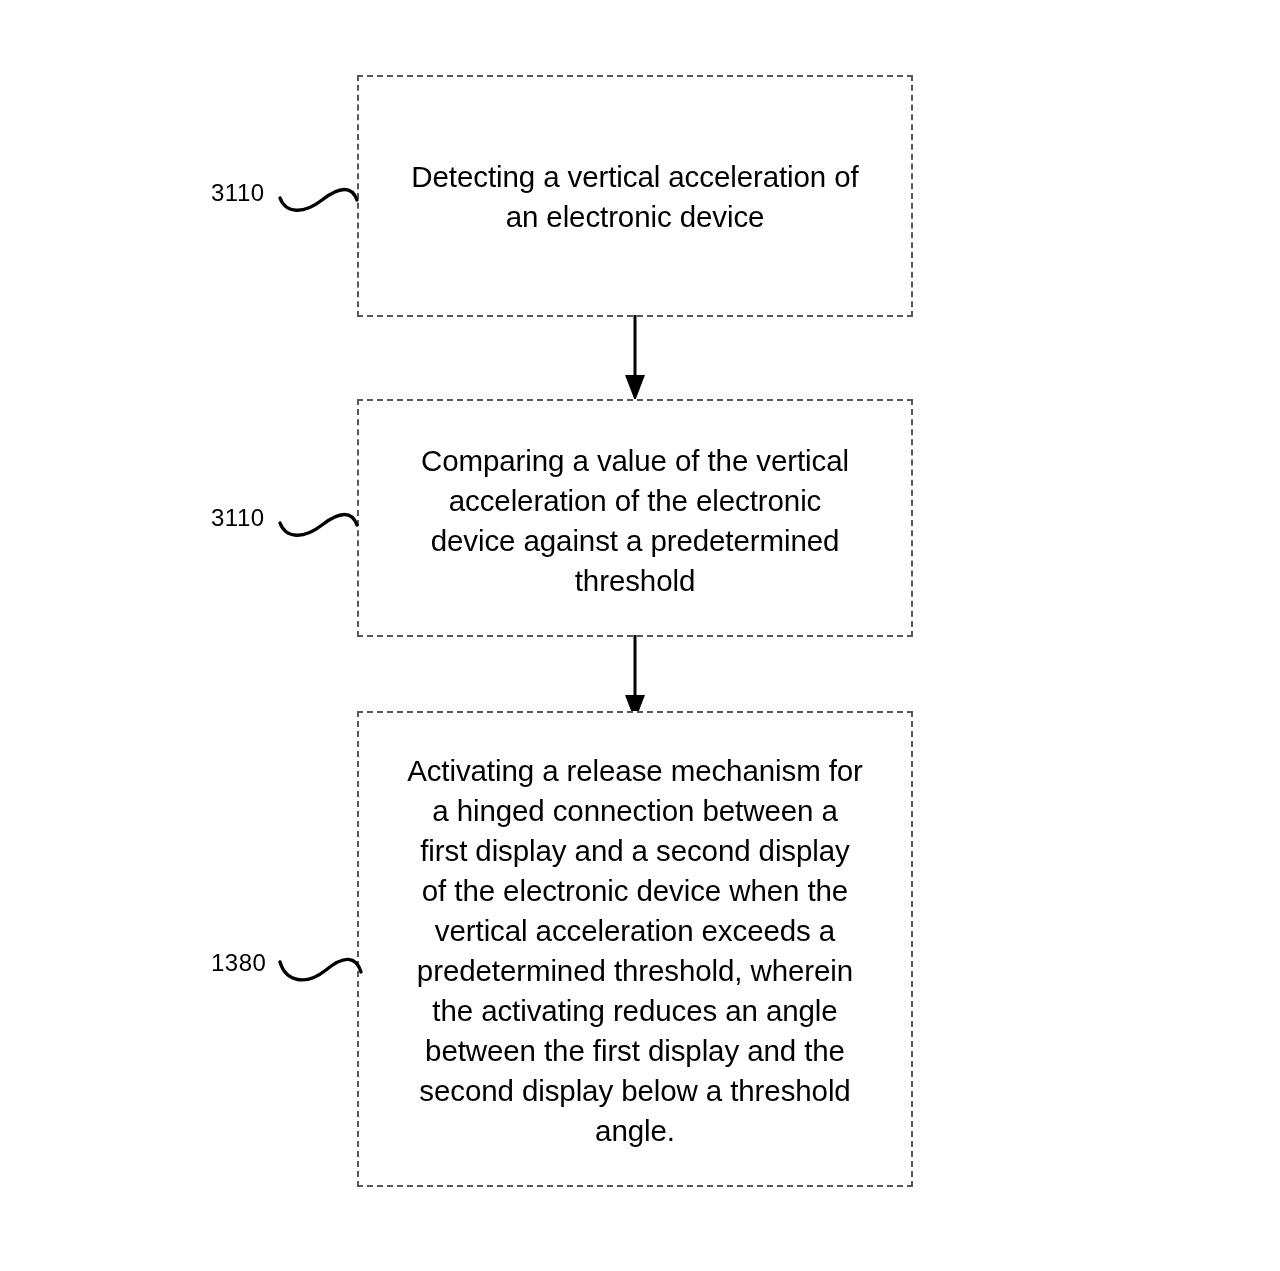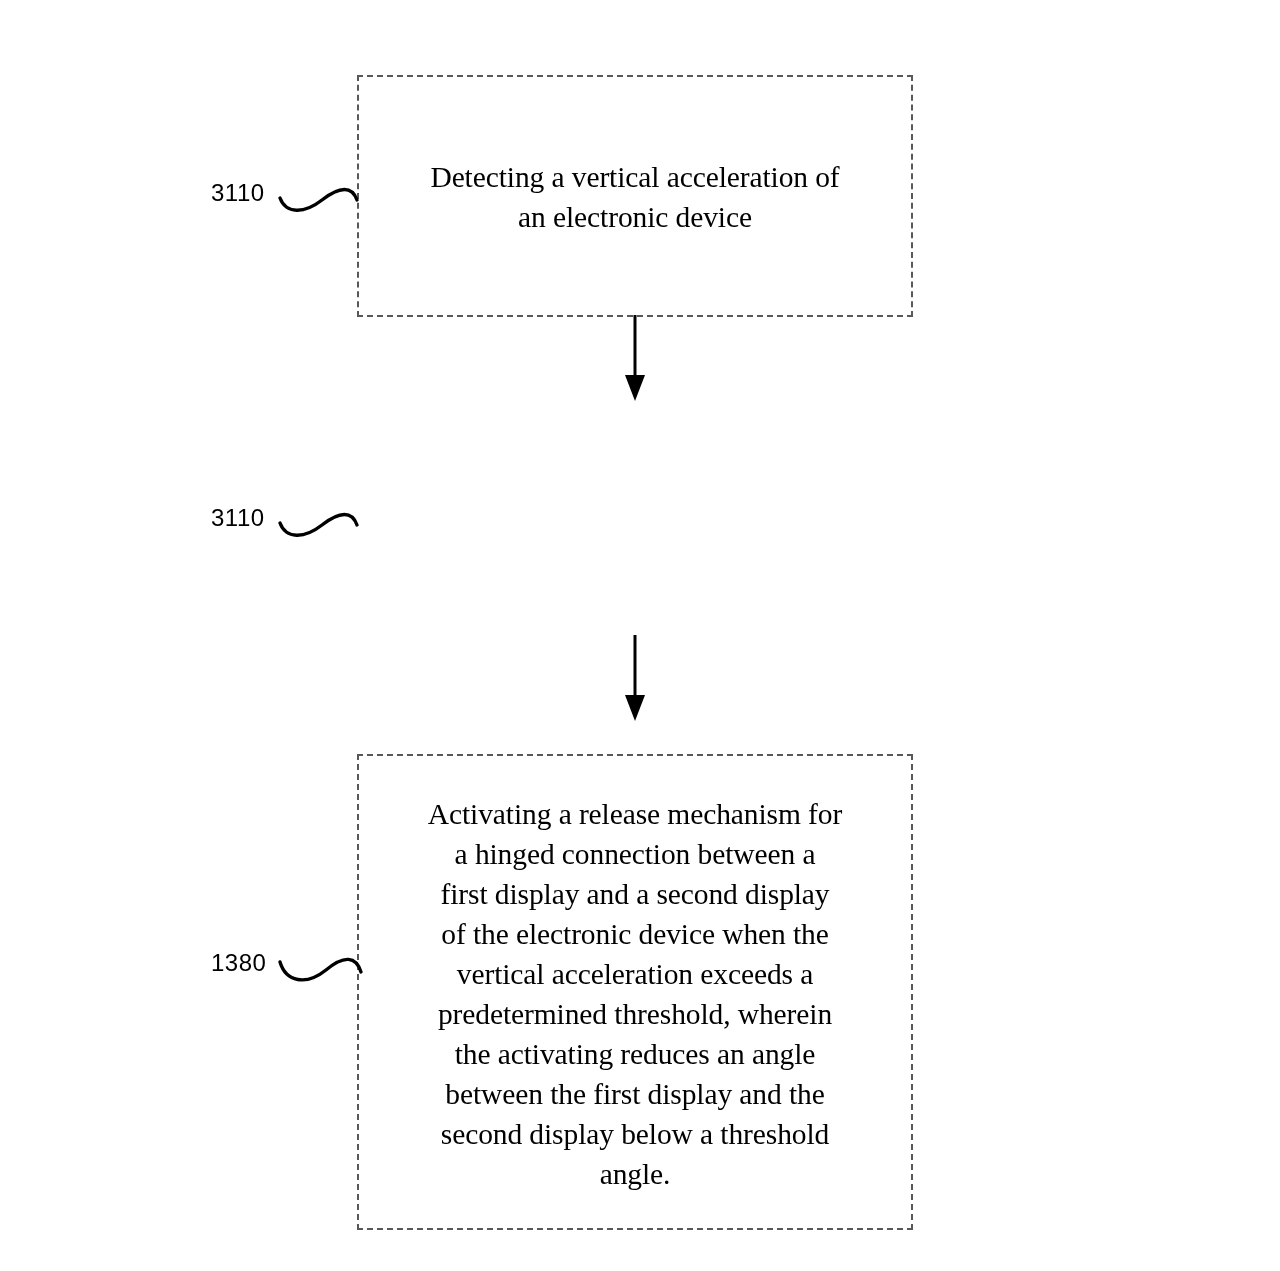--- a/index.html
+++ b/index.html
@@ -19,21 +19,21 @@
   }
   .step-box {
     position: absolute;
     box-sizing: border-box;
     border: 2px dashed #58585a;
     background: #ffffff;
     display: flex;
     justify-content: center;
   }
   .step-text {
-    font-family: Liberation Serif, serif;
+    font-family: Liberation Sans, sans-serif;
     font-size: 29.5px;
     line-height: 40px;
     color: #000000;
     text-align: center;
     width: 525px;
     white-space: pre-line;
     letter-spacing: -0.1px;
   }
   #box-1 {
     left: 357px;
@@ -44,21 +44,21 @@
   #box-1 .step-text { padding-top: 80px; }
   #box-2 {
     left: 357px;
     top: 399px;
     width: 556px;
     height: 238px;
   }
   #box-2 .step-text { padding-top: 40px; }
   #box-3 {
     left: 357px;
-    top: 754px;
+    top: 711px;
     width: 556px;
     height: 476px;
   }
   #box-3 .step-text { padding-top: 38px; }
 
   .ref-label {
     position: absolute;
     font-family: "Liberation Sans", sans-serif;
     font-size: 24px;
     color: #000000;
@@ -94,20 +94,26 @@
     <path d="M 2 38 C 8 54, 26 54, 44 40 C 62 26, 74 26, 79 40" fill="none" stroke="#000000" stroke-width="3.4" stroke-linecap="round"></path>
   </svg>
 
   <div class="ref-label" id="ref-label-1">3110</div>
 
   <svg class="connector" id="connector-1" width="70" height="90" viewBox="0 0 70 90">
     <line x1="35" y1="2" x2="35" y2="72" stroke="#000000" stroke-width="3"></line>
     <polygon points="35,88 25,62 45,62" fill="#000000"></polygon>
   </svg>
 
+  <div class="step-box" id="box-2">
+    <div class="step-text">Comparing a value of the vertical
+acceleration of the electronic
+device against a predetermined
+threshold</div>
+  </div>
 
   <svg class="leader" id="leader-2" width="90" height="60" viewBox="0 0 90 60">
     <path d="M 2 38 C 8 54, 26 54, 44 40 C 62 26, 74 26, 79 40" fill="none" stroke="#000000" stroke-width="3.4" stroke-linecap="round"></path>
   </svg>
 
   <div class="ref-label" id="ref-label-2">3110</div>
 
   <svg class="connector" id="connector-2" width="70" height="90" viewBox="0 0 70 90">
     <line x1="35" y1="2" x2="35" y2="72" stroke="#000000" stroke-width="3"></line>
     <polygon points="35,88 25,62 45,62" fill="#000000"></polygon>

